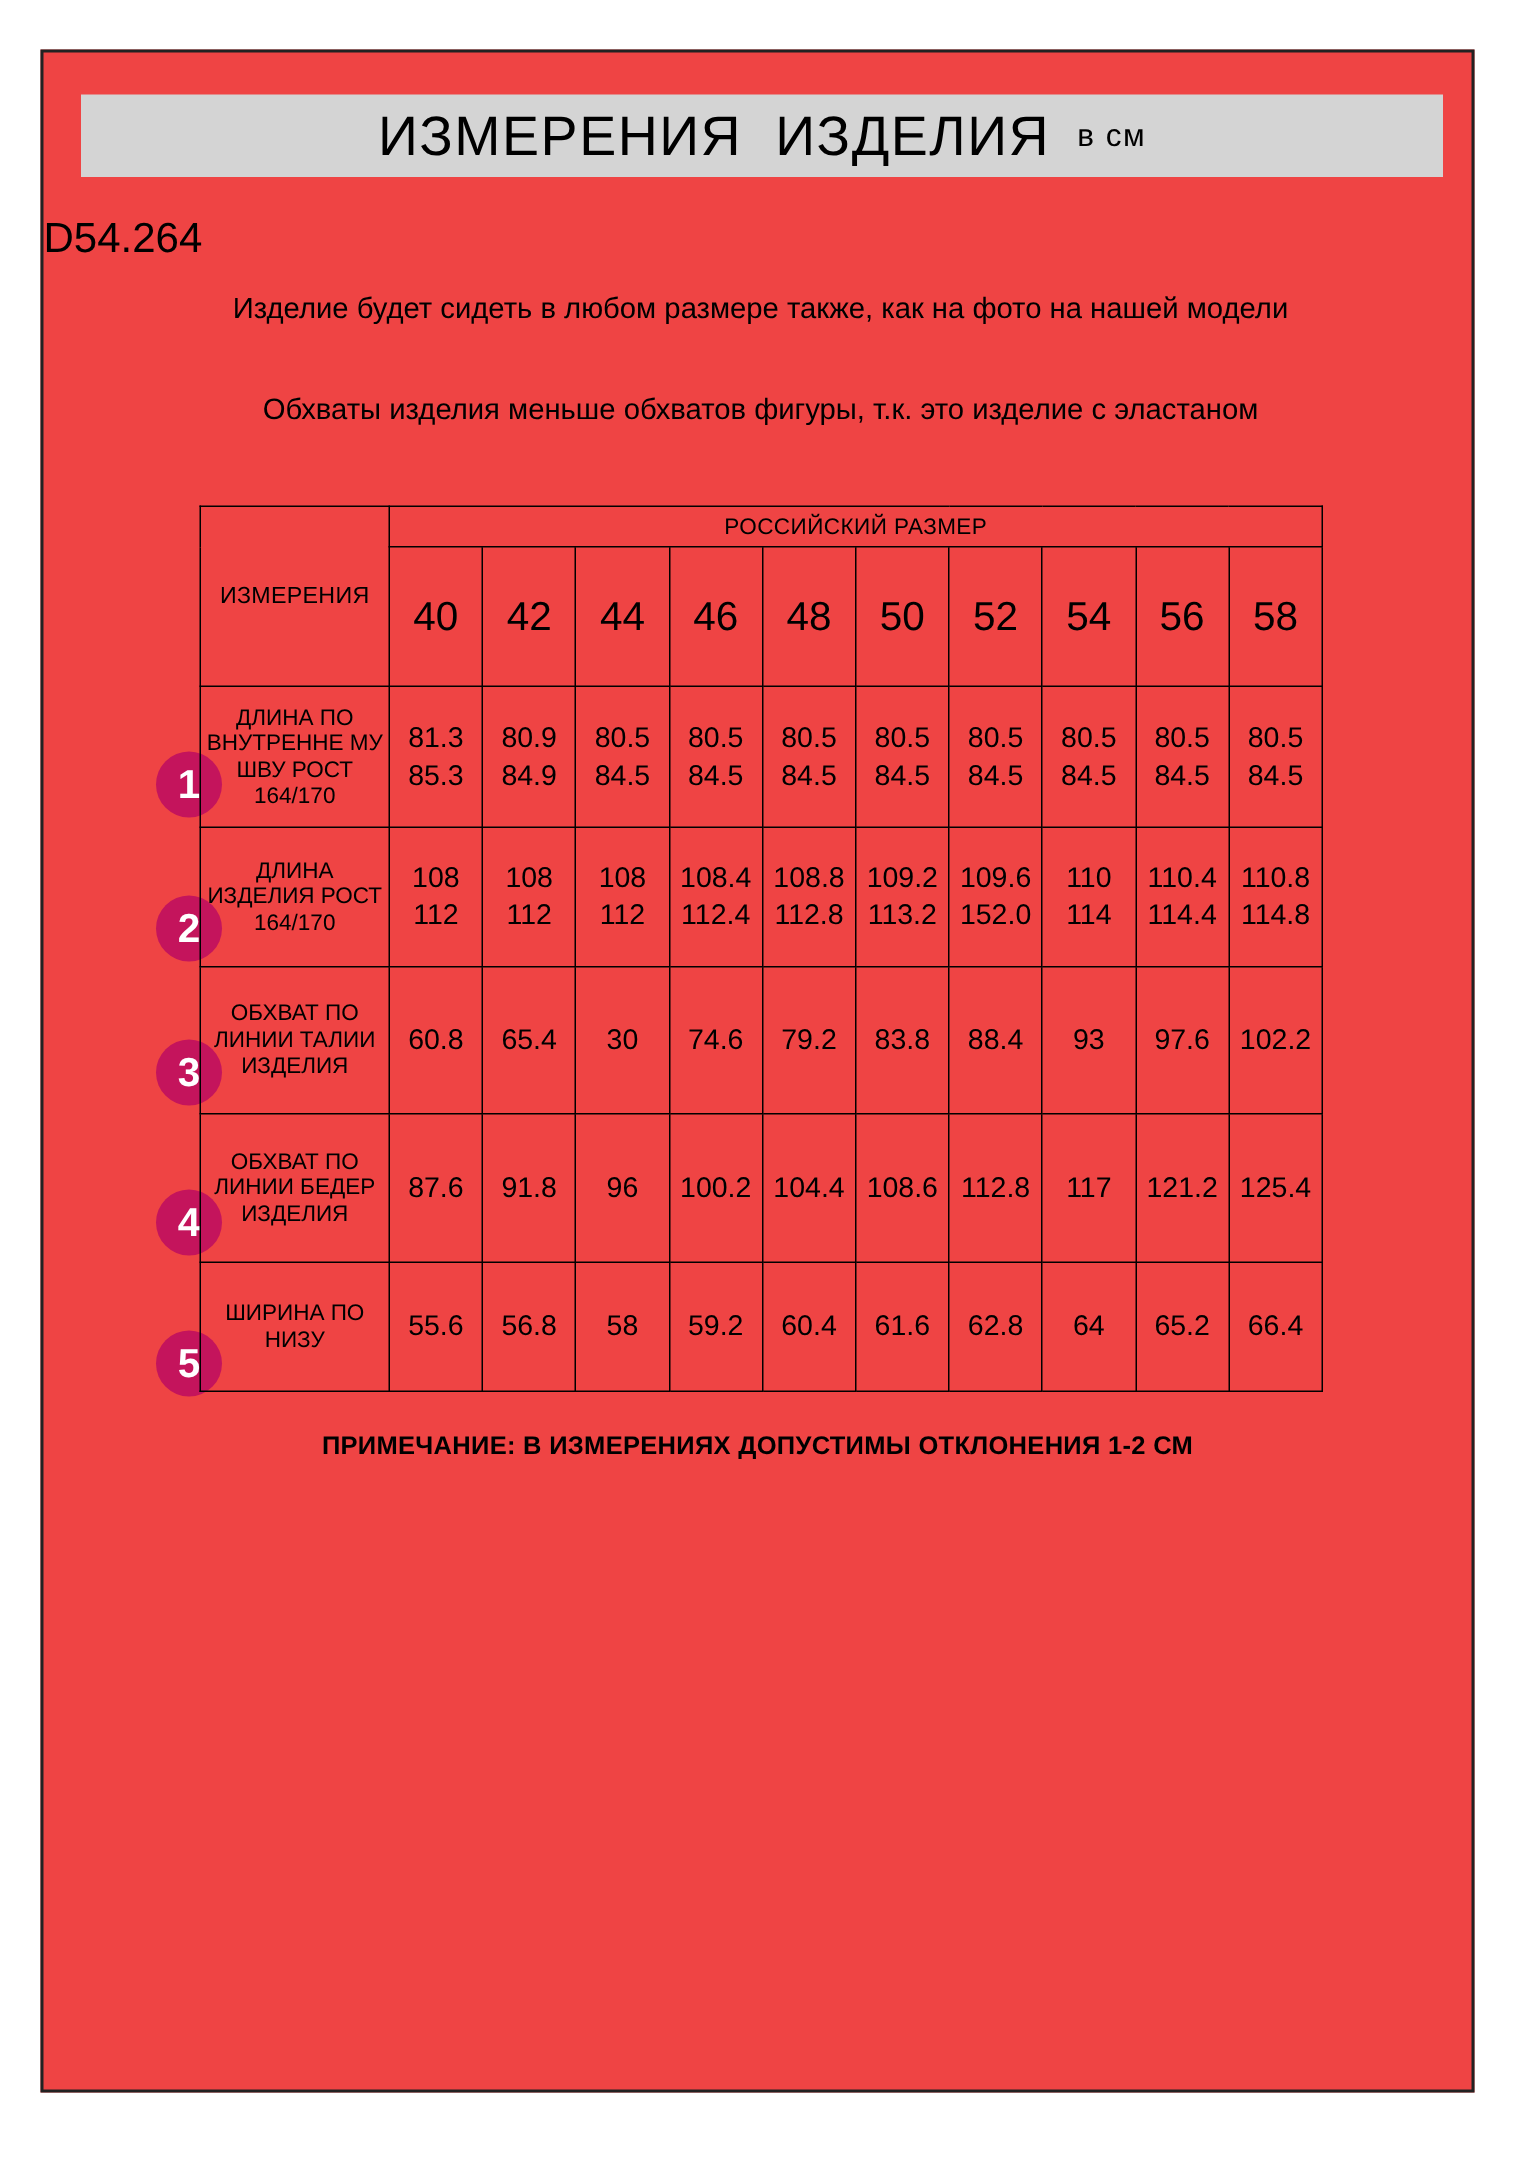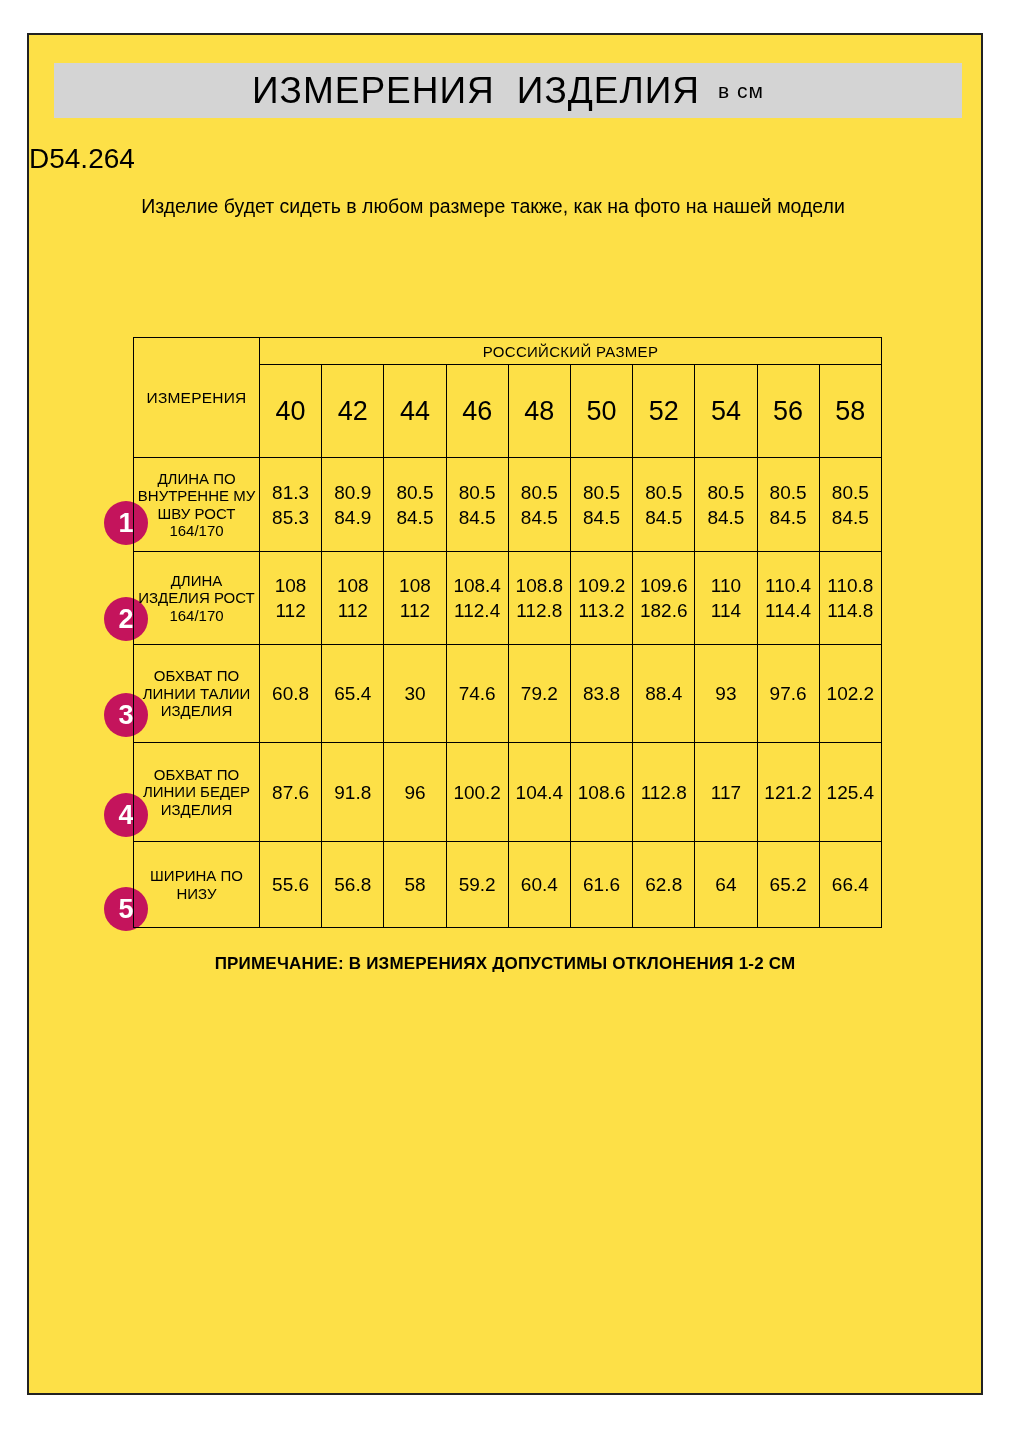--- a/index.html
+++ b/index.html
@@ -18,21 +18,21 @@
 
   
   .page-frame {
     position: absolute;
     left: 27px;
     top: 33px;
     width: 956px;
     height: 1362px;
     border: 2px solid #222222;
     box-sizing: border-box;
-    background: #fde047;
+    background: #ef4444;
     padding-left: 45px;
   }
 
   
   .title-band {
     position: absolute;
     left: 25px;
     top: 28px;
     width: 908px;
     height: 55px;
@@ -64,21 +64,21 @@
     position: absolute;
     left: 0;
     top: 108px;
     width: 100%;
     font-size: 28px;
   }
 
   
   .desc {
     position: absolute;
-    left: 64px;
+    left: 78px;
     width: 800px;
     text-align: center;
     font-size: 19.5px;
     line-height: 26px;
   }
   .desc-1 { top: 158px; }
   .desc-2 { top: 225px; }
 
   
   .badges {
@@ -178,20 +178,21 @@
   <div class="title-band">
     <span class="title-main">ИЗМЕРЕНИЯ</span>
     <span style="display:inline-block;width:22px"></span>
     <span class="title-strong">ИЗДЕЛИЯ</span>
     <span class="title-unit">в см</span>
   </div>
 
   <div class="article-code">D54.264</div>
 
   <div class="desc desc-1">Изделие будет сидеть в любом размере также, как на фото на нашей модели</div>
+  <div class="desc desc-2">Обхваты изделия меньше обхватов фигуры, т.к. это изделие с эластаном</div>
 
   <div class="badges">
     <div class="badge" style="top:44px">1</div>
     <div class="badge" style="top:140px">2</div>
     <div class="badge" style="top:236px">3</div>
     <div class="badge" style="top:336px">4</div>
     <div class="badge" style="top:430px">5</div>
   </div>
 
   <div class="table-wrap">
@@ -242,21 +243,21 @@
         </tr>
 
         <tr class="r2">
           <td class="row-label">ДЛИНА ИЗДЕЛИЯ РОСТ 164/170</td>
           <td class="cell-val"><span>108</span><br><span>112</span></td>
           <td class="cell-val"><span>108</span><br><span>112</span></td>
           <td class="cell-val"><span>108</span><br><span>112</span></td>
           <td class="cell-val"><span>108.4</span><br><span>112.4</span></td>
           <td class="cell-val"><span>108.8</span><br><span>112.8</span></td>
           <td class="cell-val"><span>109.2</span><br><span>113.2</span></td>
-          <td class="cell-val"><span>109.6</span><br><span>182.6</span></td>
+          <td class="cell-val"><span>109.6</span><br><span>152.0</span></td>
           <td class="cell-val"><span>110</span><br><span>114</span></td>
           <td class="cell-val"><span>110.4</span><br><span>114.4</span></td>
           <td class="cell-val"><span>110.8</span><br><span>114.8</span></td>
         </tr>
 
         <tr class="r3">
           <td class="row-label">ОБХВАТ ПО ЛИНИИ ТАЛИИ ИЗДЕЛИЯ</td>
           <td class="cell-val">60.8</td>
           <td class="cell-val">65.4</td>
           <td class="cell-val">30</td>

